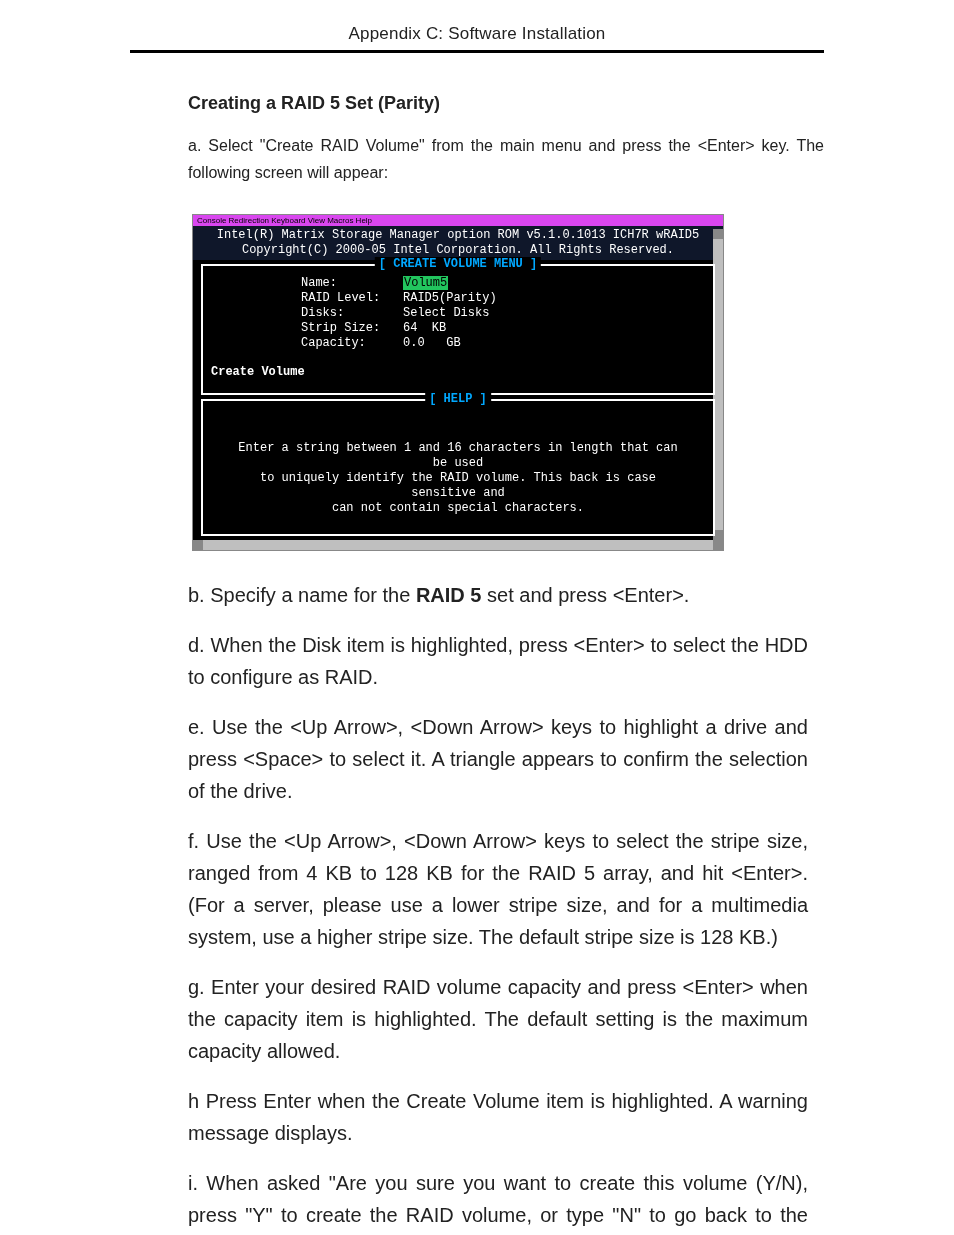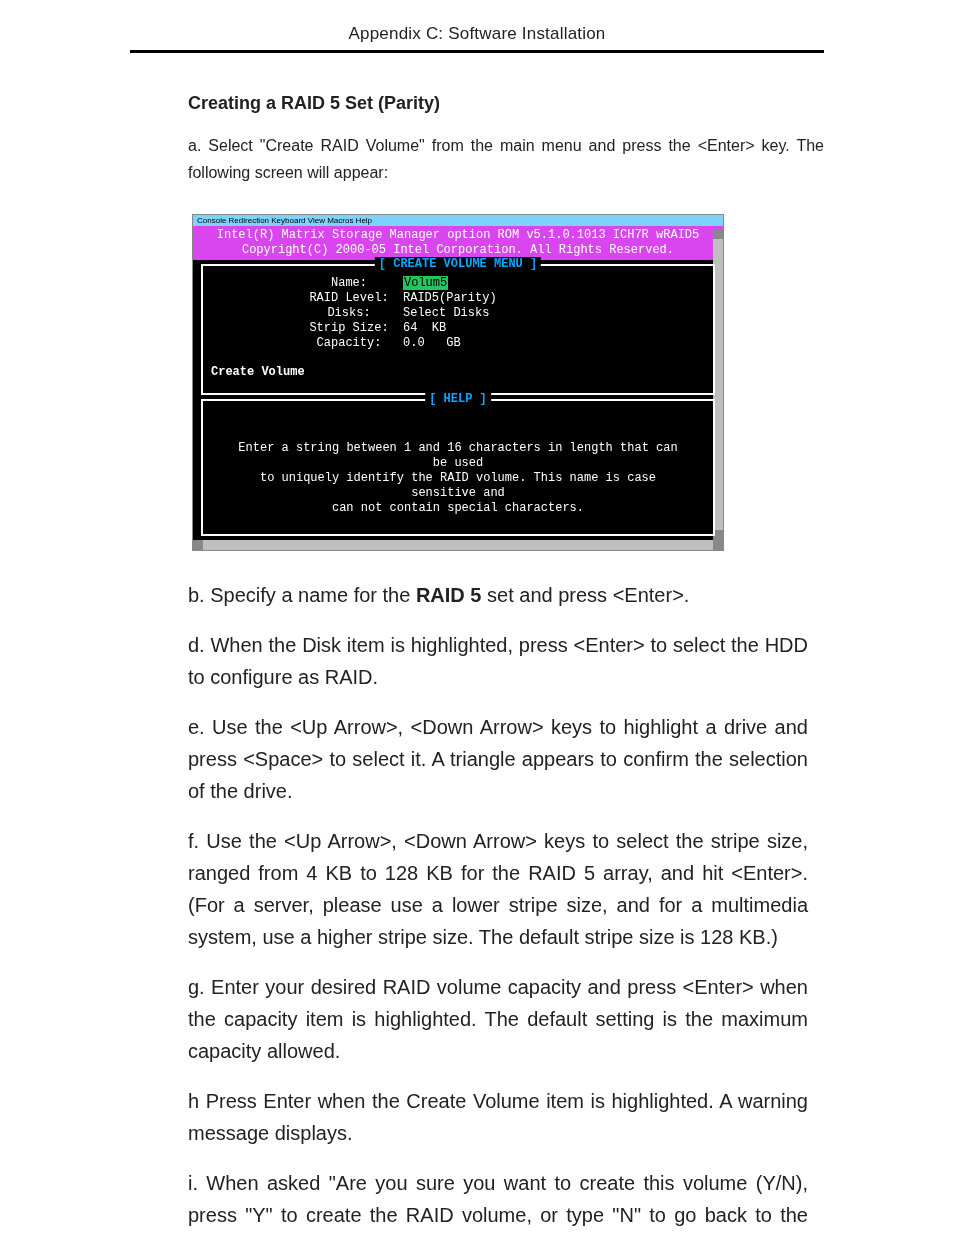--- a/index.html
+++ b/index.html
@@ -44,30 +44,30 @@
   .screenshot {
     width: 530px;
     border: 1px solid #888;
     background: #000;
     font-family: "Courier New", Courier, monospace;
     font-size: 12px;
     color: #fff;
     position: relative;
   }
   .shot-menubar {
-    background: #7dd3fc;
+    background: #d946ef;
     color: #000;
     font-family: Arial, Helvetica, sans-serif;
     font-size: 8px;
     padding: 1px 4px;
     white-space: nowrap;
     overflow: hidden;
   }
   .shot-blue {
-    background: #d946ef;
+    background: #0f172a;
     color: #fff;
     padding: 2px 0;
     text-align: center;
     line-height: 1.25;
   }
   .shot-box {
     border: 2px double #fff;
     margin: 4px 8px;
     position: relative;
     padding: 10px 8px 14px 8px;
@@ -81,21 +81,21 @@
     padding: 0 4px;
     color: #00a8ff;
     font-weight: bold;
   }
   .kv {
     display: flex;
     justify-content: flex-start;
     padding-left: 90px;
     line-height: 1.25;
   }
-  .kv .k { width: 96px; text-align: center; white-space: pre; }
+  .kv .k { width: 96px; text-align: left; white-space: pre; }
   .kv .v { padding-left: 6px; white-space: pre; }
   .v-highlight { background: #22c55e; color: #000; padding: 0 1px; }
   .create-row { text-align: left; margin-top: 14px; font-weight: bold; }
   .help-text {
     text-align: center;
     line-height: 1.25;
     padding: 30px 20px 4px 20px;
   }
   .shot-scroll-right {
     position: absolute;
@@ -181,21 +181,21 @@
           <span class="v">0.0   GB</span>
         </div>
 
         <div class="create-row">Create Volume</div>
       </div>
 
       <div class="shot-box">
         <div class="shot-box-title">[ HELP ]</div>
         <div class="help-text">
           <div>Enter a string between 1 and 16 characters in length that can be used</div>
-          <div>to uniquely identify the RAID volume. This name is case sensitive and</div>
+          <div>to uniquely identify the RAID volume. This back is case sensitive and</div>
           <div>can not contain special characters.</div>
         </div>
       </div>
 
       <div class="shot-scroll-bottom">
         <div class="thumb"></div>
         <div class="thumb"></div>
       </div>
     </div>
   </div>

